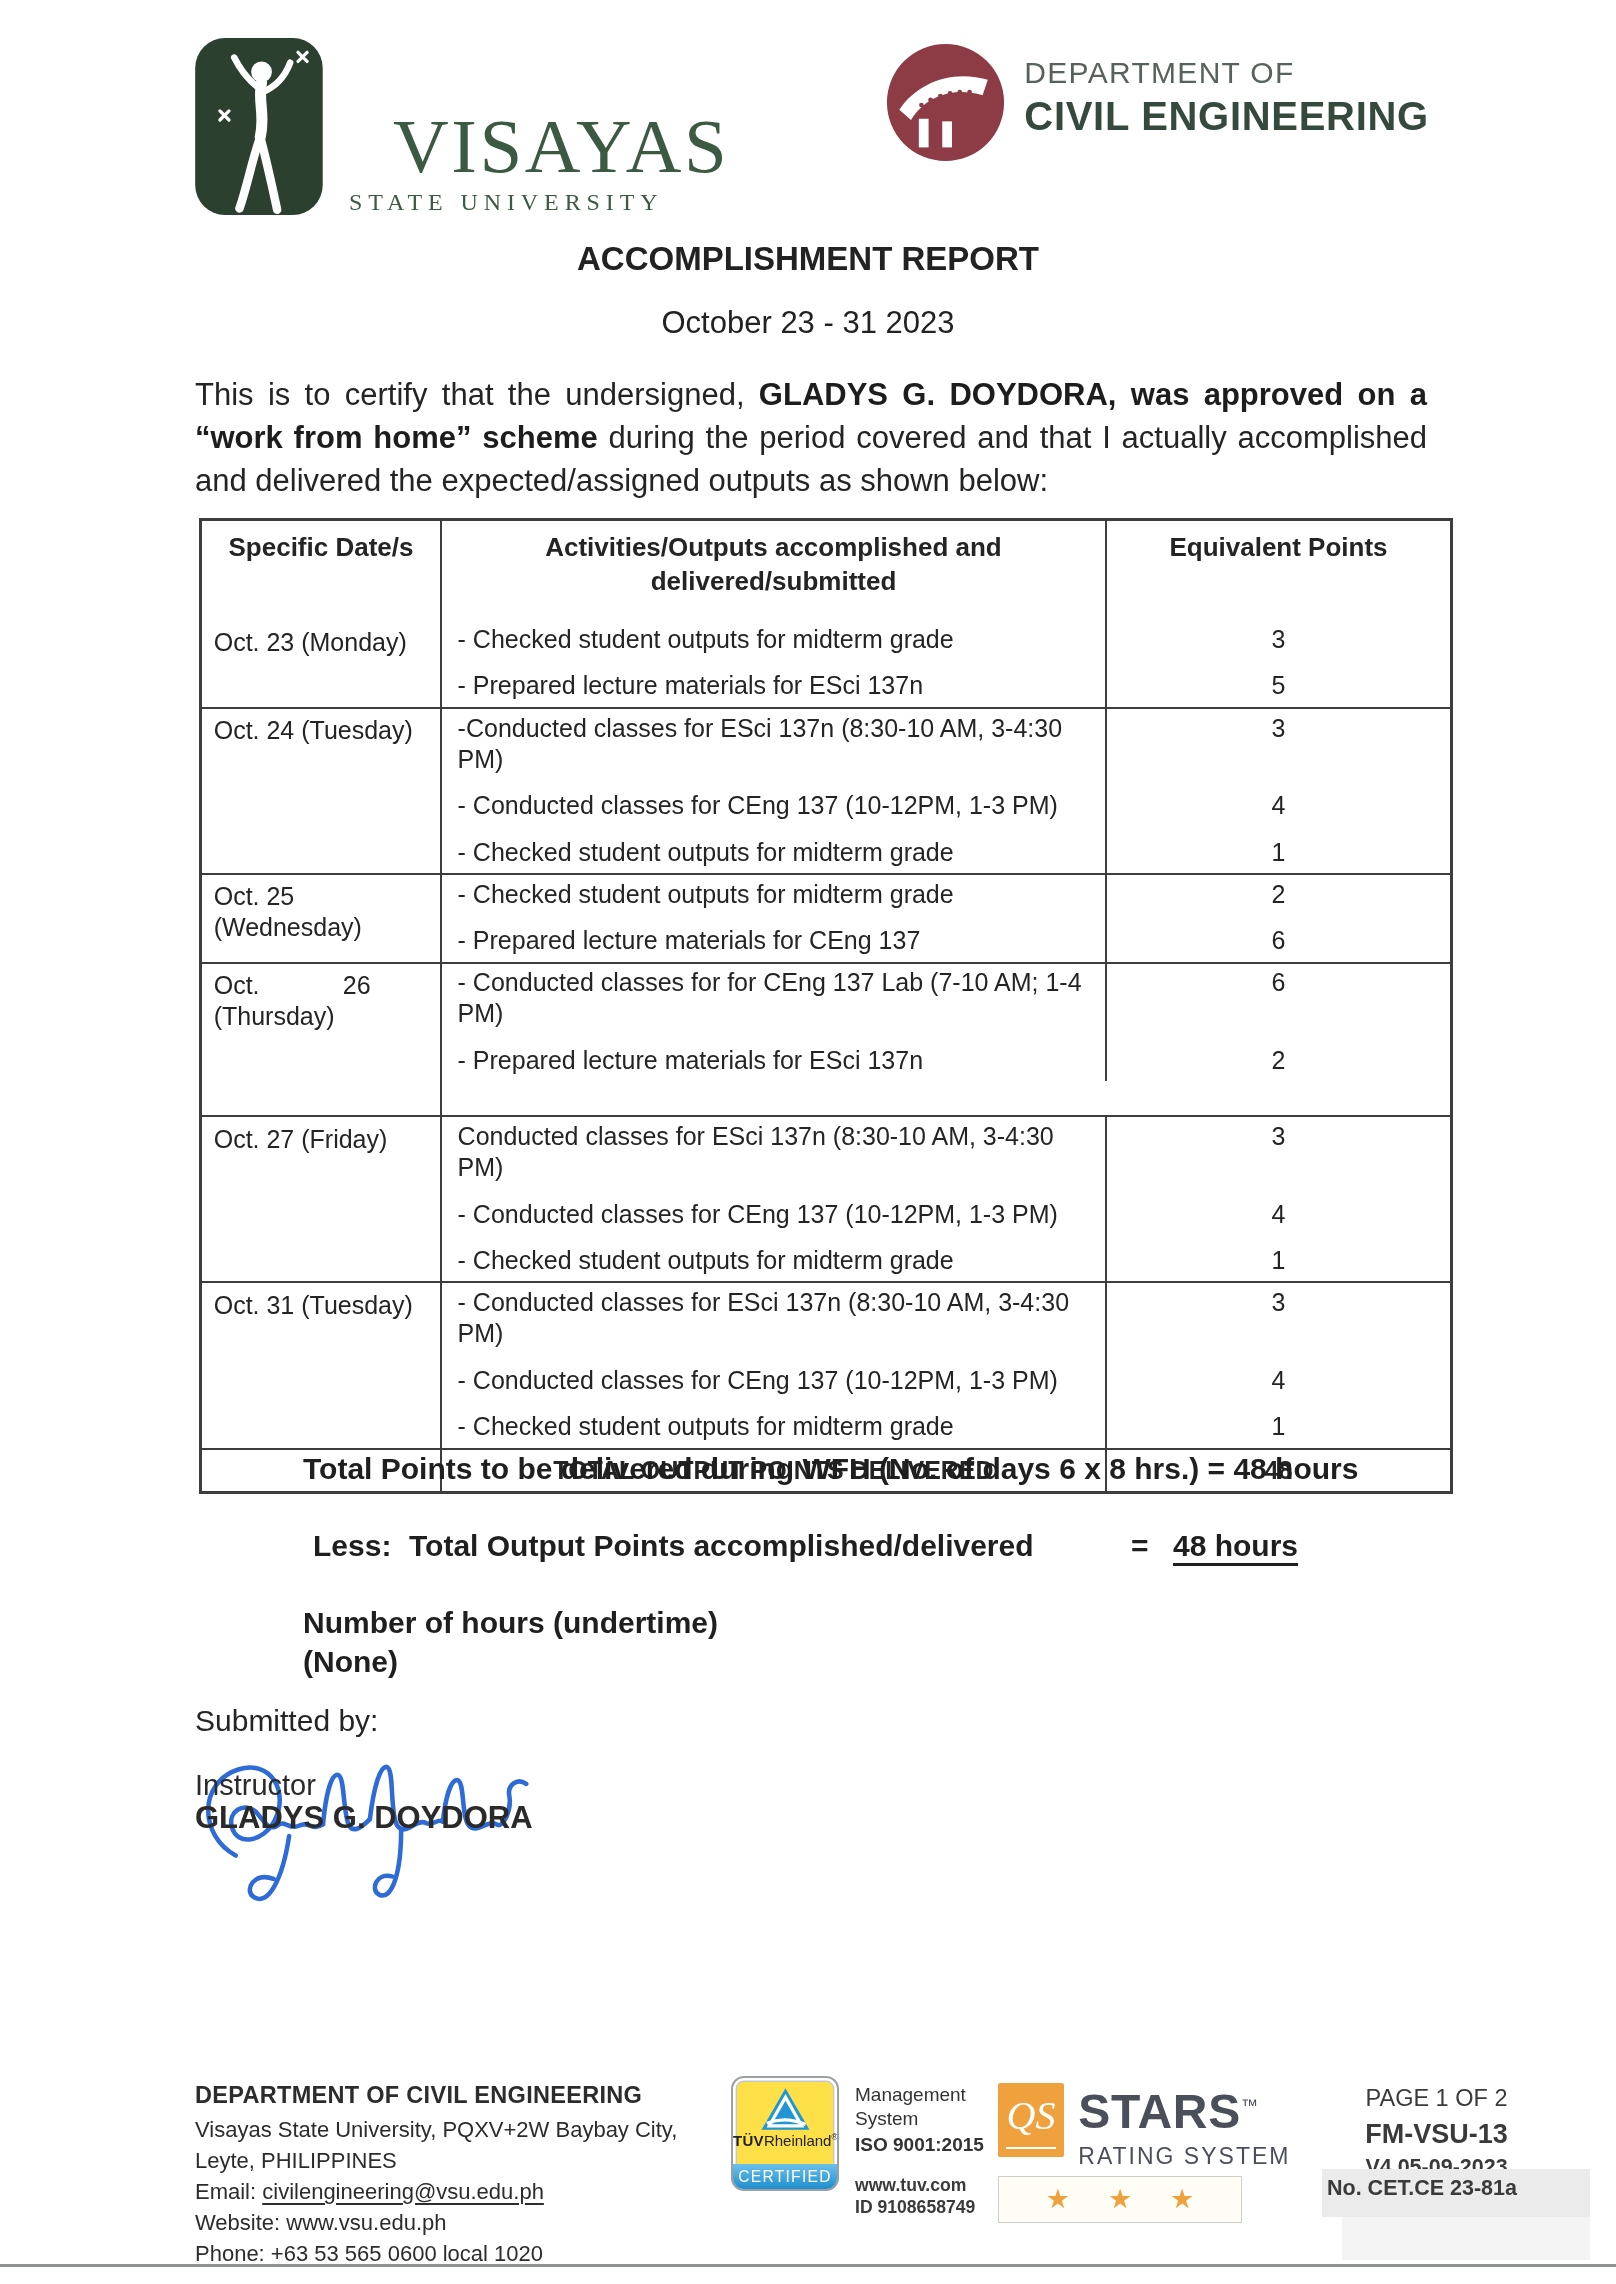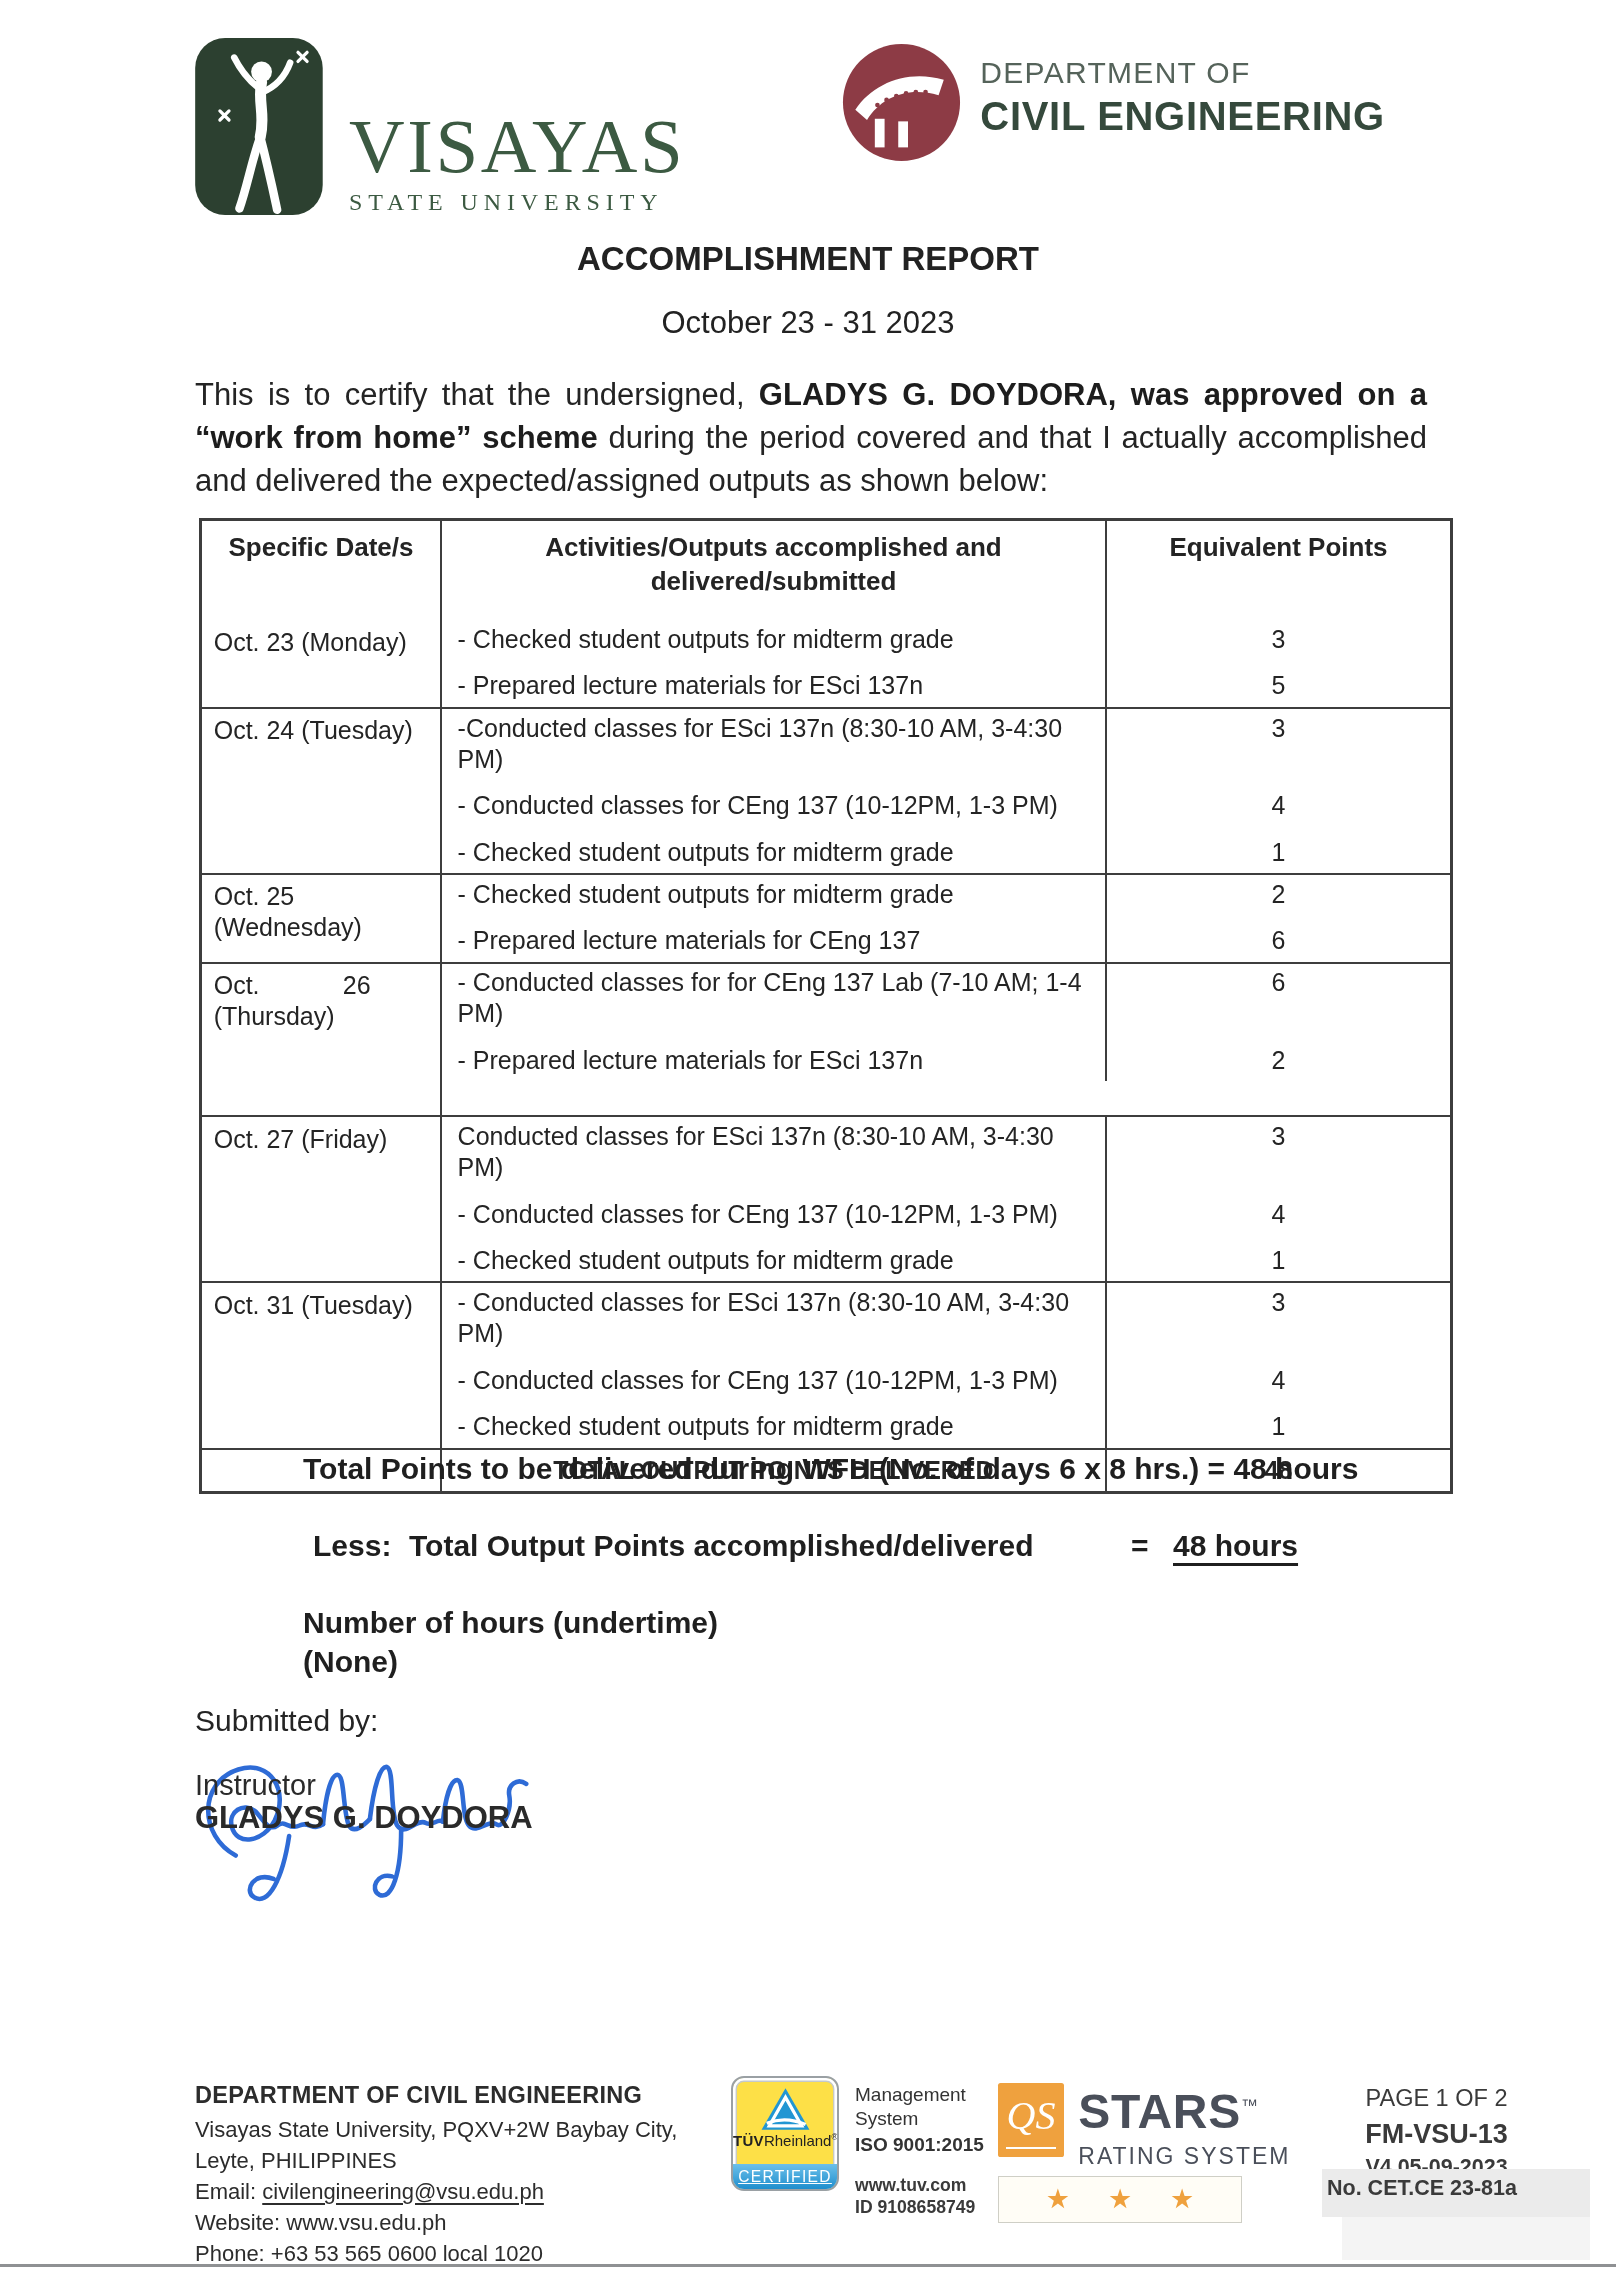--- a/index.html
+++ b/index.html
@@ -6,21 +6,21 @@
   body { background:#ffffff; }
   .page {
     position:relative; width:1616px; height:2284px; background:#ffffff;
     font-family:"Liberation Sans", sans-serif; color:#262626; overflow:hidden;
   }
 
   
   .hdr { position:absolute; top:38px; left:195px; right:156px; display:flex; align-items:flex-start; }
   .vsu-logo { width:137px; height:177px; flex:0 0 auto; }
   .vsu-wordmark { margin-left:17px; padding-top:70px; }
-  .vsu-name { font-family:"Liberation Serif", serif; font-size:77px; letter-spacing:2.6px; color:#3c5a42; line-height:1; }
+  .vsu-name { font-family:"Liberation Serif", serif; font-size:77px; letter-spacing:2.6px; color:#3c5a42; line-height:1;margin-left:44px; }
   .vsu-tag  { font-family:"Liberation Serif", serif; font-size:24px; letter-spacing:5.9px; color:#3c5a42; margin-top:3.9px; }
   .dept-logo-wrap { margin-left:156px; width:121px; height:121px; flex:0 0 auto; margin-top:3.9px; }
   .dept-words { margin-left:18px; padding-top:18px; }
   .dept-l1 { font-size:30px; color:#55635a; letter-spacing:1.3px; }
   .dept-l2 { font-size:40px; font-weight:bold; color:#35493c; letter-spacing:0.7px; margin-top:4px; }
 
   
   .doc-title { position:absolute; top:240px; left:0; width:100%; text-align:center; font-size:33px; font-weight:bold; color:#222; }
   .doc-dates { position:absolute; top:305px; left:0; width:100%; text-align:center; font-size:31px; color:#222; }
 
@@ -67,21 +67,21 @@
   .f-dept .f-title { font-size:23.5px; font-weight:bold; margin-bottom:2.6px; letter-spacing:0.3px; }
   .f-email-link { color:#2c2c2c; text-decoration:underline; text-underline-offset:3.9px; }
 
   .tuv-badge { position:absolute; top:2076px; left:731px; width:108px; height:115px; border:2px solid #9aa0a4; border-radius:13px;
                box-shadow:inset 0 0 0 2.6px #ffffff, inset 0 0 0 3.9px #c4c9cc; background:#fde047; overflow:hidden; }
   .tuv-tri { display:block; margin:9px auto 0; }
   .tuv-brand { text-align:center; font-size:15px; color:#222; margin-top:1.3px; }
   .tuv-brand b { letter-spacing:0.3px; }
   .tuv-reg { font-size:8.5px; vertical-align:super; }
   .tuv-band { position:absolute; bottom:0; left:0; right:0; height:25px; background:linear-gradient(180deg,#6cc0ea,#1f8ecd); color:#fff;
-              font-size:15.6px; letter-spacing:1.3px; text-align:center; line-height:25px;text-decoration:underline; }
+              font-size:15.6px; letter-spacing:1.3px; text-align:center; line-height:25px; }
   .tuv-text { position:absolute; top:2083px; left:855px; width:143px; font-size:19px; line-height:23.5px; color:#333; }
   .tuv-iso { font-weight:bold; margin-top:2.6px; }
   .tuv-small { position:absolute; top:2174px; left:855px; font-size:17.6px; line-height:22px; font-weight:bold; color:#3a3a3a; }
 
   .qs-block { position:absolute; top:2083px; left:998px; display:flex; align-items:flex-start; }
   .qs-square { width:66px; height:74px; background:#efa13e; border-radius:2.6px; position:relative; flex:0 0 auto; }
   .qs-letters { font-family:"Liberation Serif", serif; font-style:italic; font-size:40px; color:#fff; text-align:center; line-height:65px; }
   .qs-underline { position:absolute; left:7.8px; right:7.8px; bottom:7.8px; height:2.6px; background:#fff; }
   .qs-words { margin-left:14.3px; }
   .qs-stars-word { font-size:48px; font-weight:bold; color:#4a4f5a; line-height:46px; letter-spacing:0.7px; }

